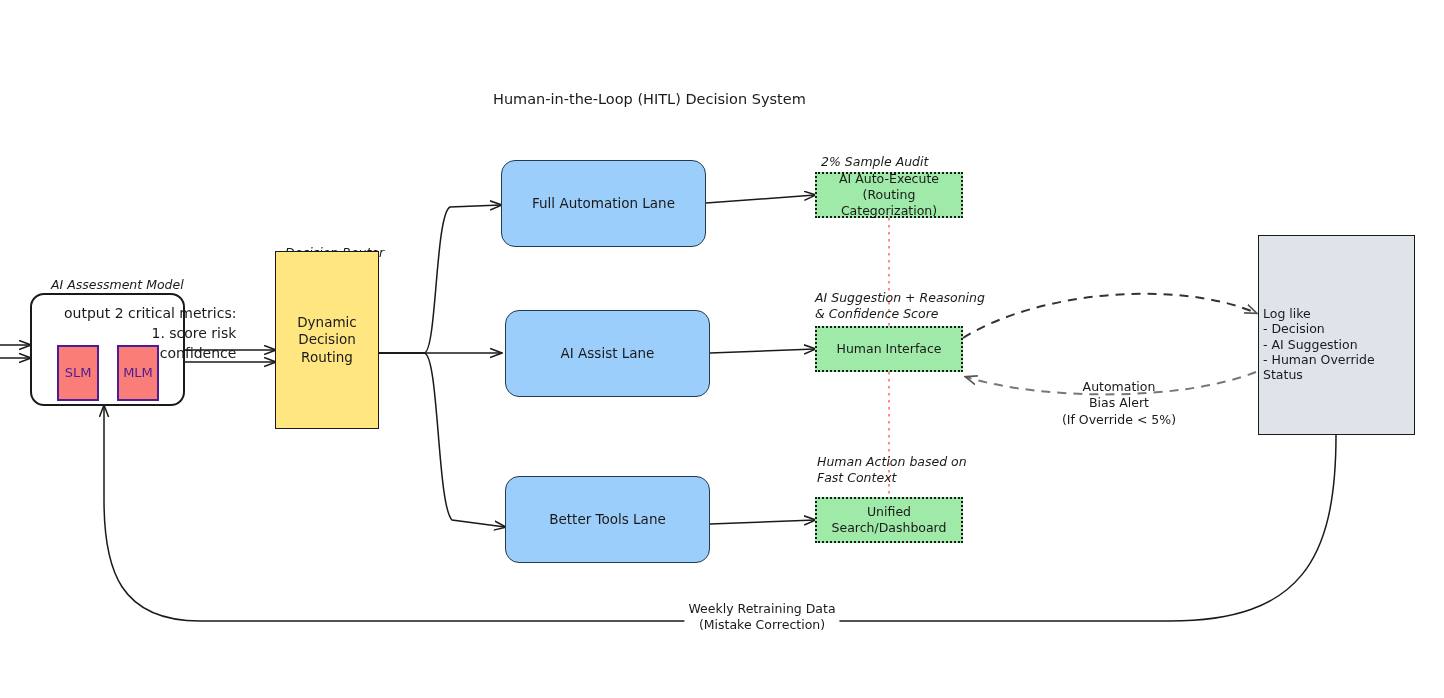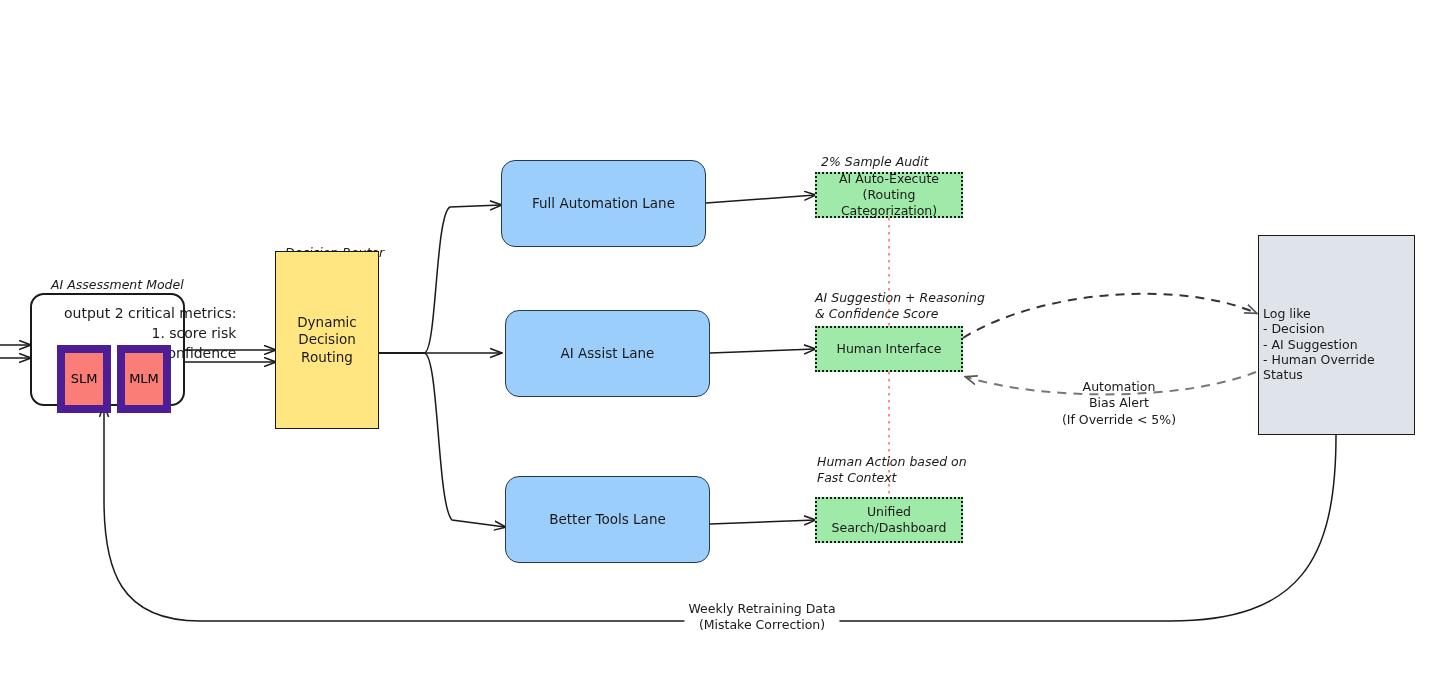--- a/index.html
+++ b/index.html
@@ -68,27 +68,27 @@
     font-size: 14px;
     line-height: 1.42;
     text-align: right;
     white-space: pre;
     color: #1a1a1a;
   }
   .model-chip {
     position: absolute;
     width: 38px;
     height: 52px;
-    border: 8px solid #4c1d95;
+    border: 2px solid #4c1d95;
     background: #fa7d78;
     display: flex;
     align-items: center;
     justify-content: center;
     font-size: 13px;
-    color: #000000;
+    color: #4c1d95;
   }
   #chip-slm { left: 25px; top: 50px; }
   #chip-mlm { left: 85px; top: 50px; }
 
   
   #decision-router {
     left: 275px;
     top: 251px;
     width: 104px;
     height: 178px;
@@ -214,20 +214,21 @@
       <line x1="889" y1="372" x2="889" y2="497"></line>
     </g>
 
     <path d="M963,338 C1040,290 1180,280 1256,313" stroke="#333333" stroke-width="2" fill="none" stroke-dasharray="9 7" marker-end="url(#arrow-dash)"></path>
 
     <path d="M1256,372 C1180,402 1040,400 966,377" stroke="#777777" stroke-width="2" fill="none" stroke-dasharray="9 7" marker-end="url(#arrow-dash)"></path>
 
     <path d="M1336,435 C1336,560 1300,621 1170,621 L200,621 C120,621 104,570 104,500 L104,406" stroke="#1a1a1a" stroke-width="1.5" fill="none" marker-end="url(#arrow)"></path>
   </svg>
 
+  <div class="caption" id="title">Human-in-the-Loop (HITL) Decision System</div>
 
   <div class="caption left" id="cap-assessment">AI Assessment Model</div>
 
   <div class="node" id="assessment-model">
     <div id="assessment-metrics">output 2 critical metrics:
 1. score risk
 2. confidence</div>
     <div class="model-chip" id="chip-slm">SLM</div>
     <div class="model-chip" id="chip-mlm">MLM</div>
   </div>

